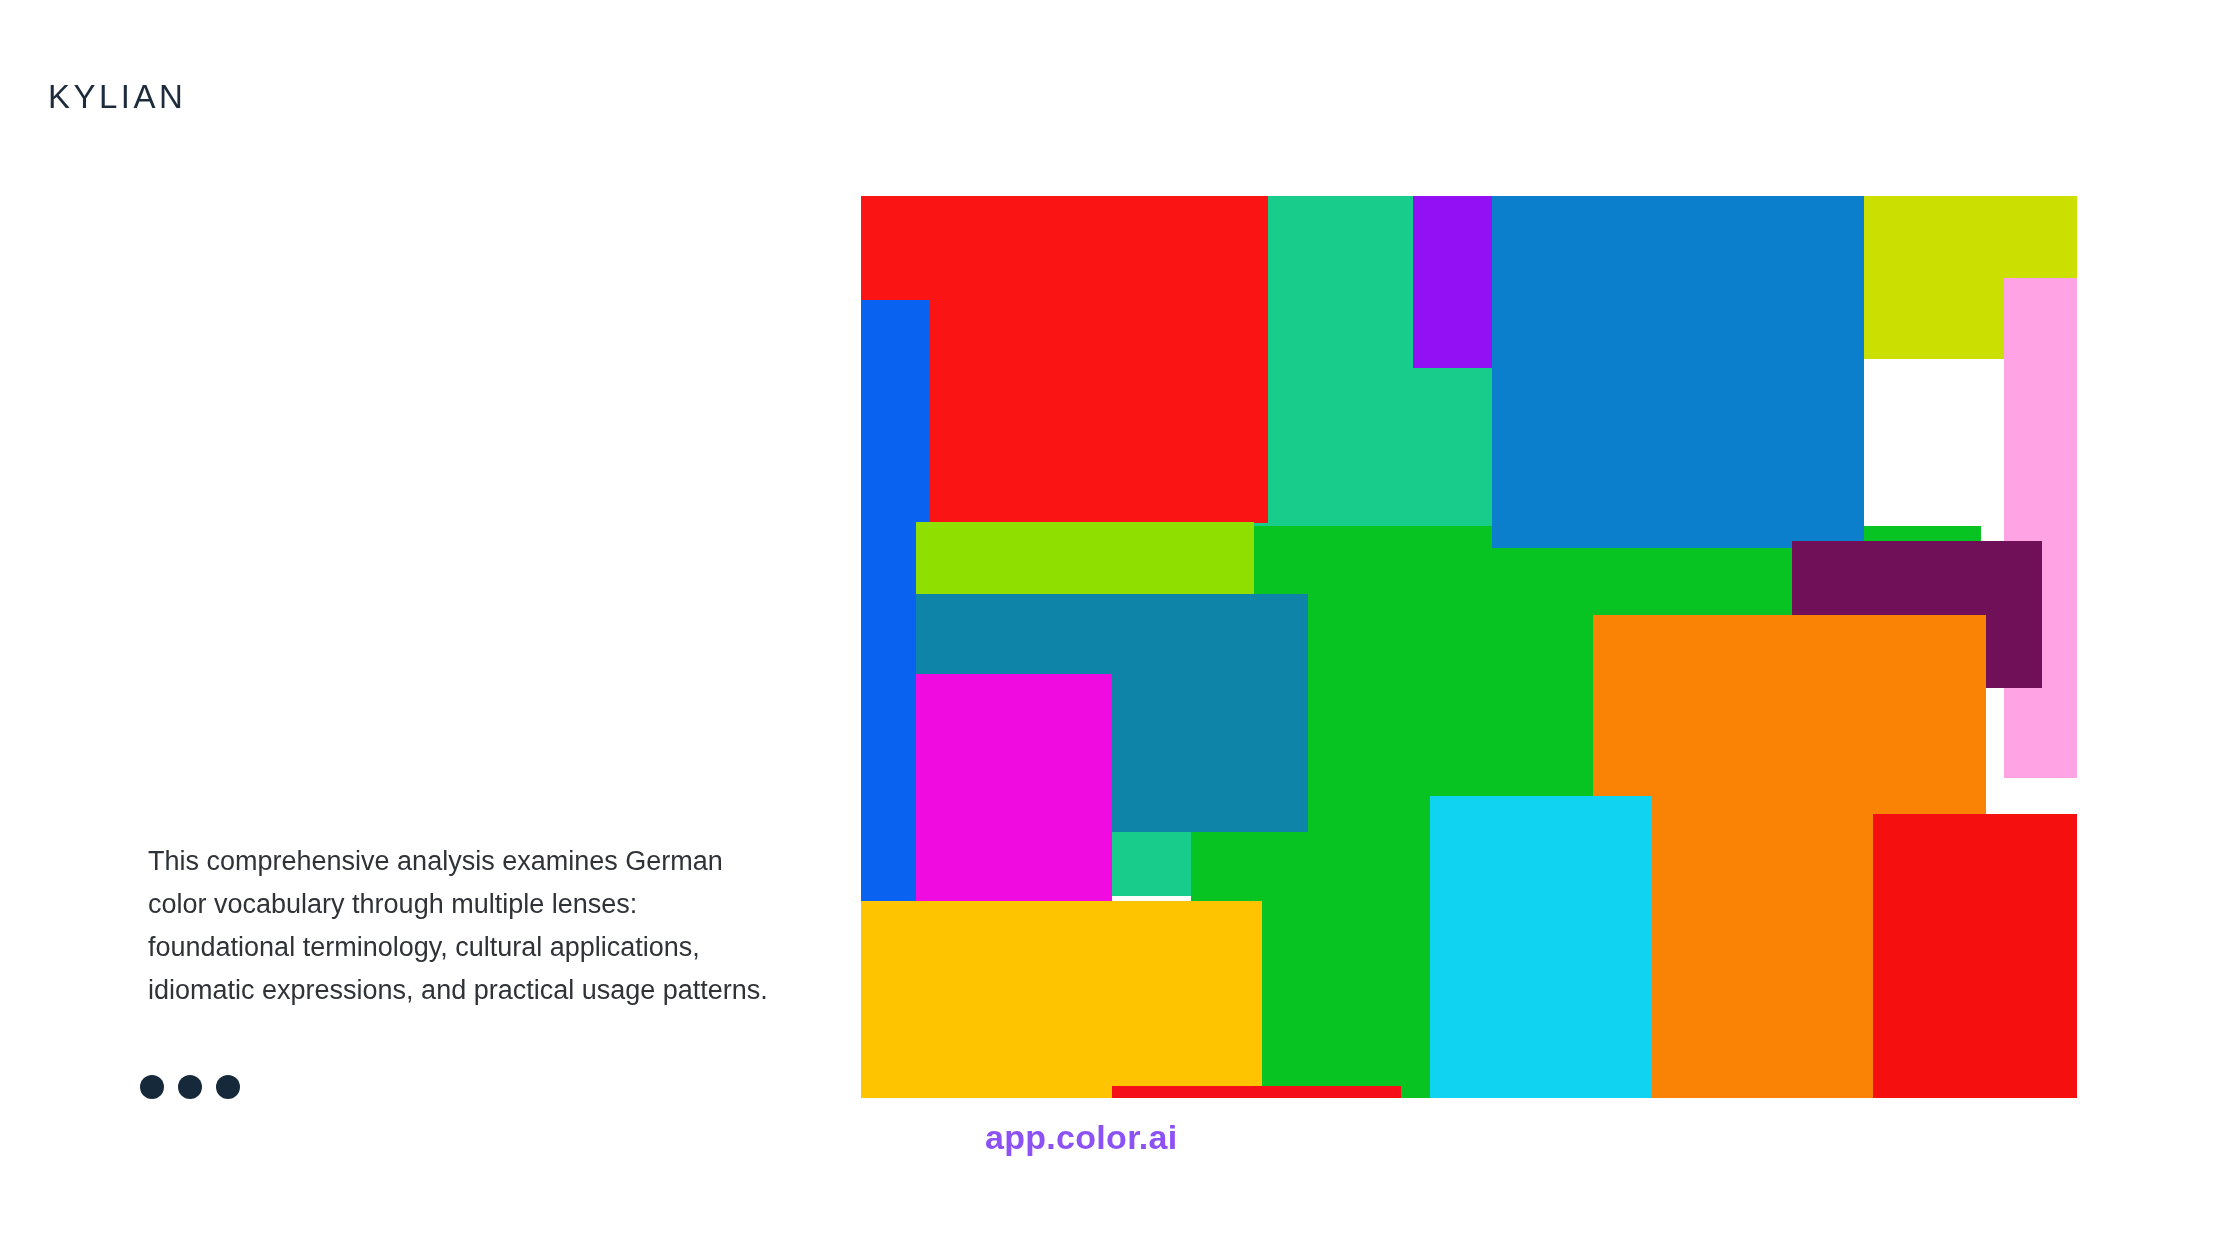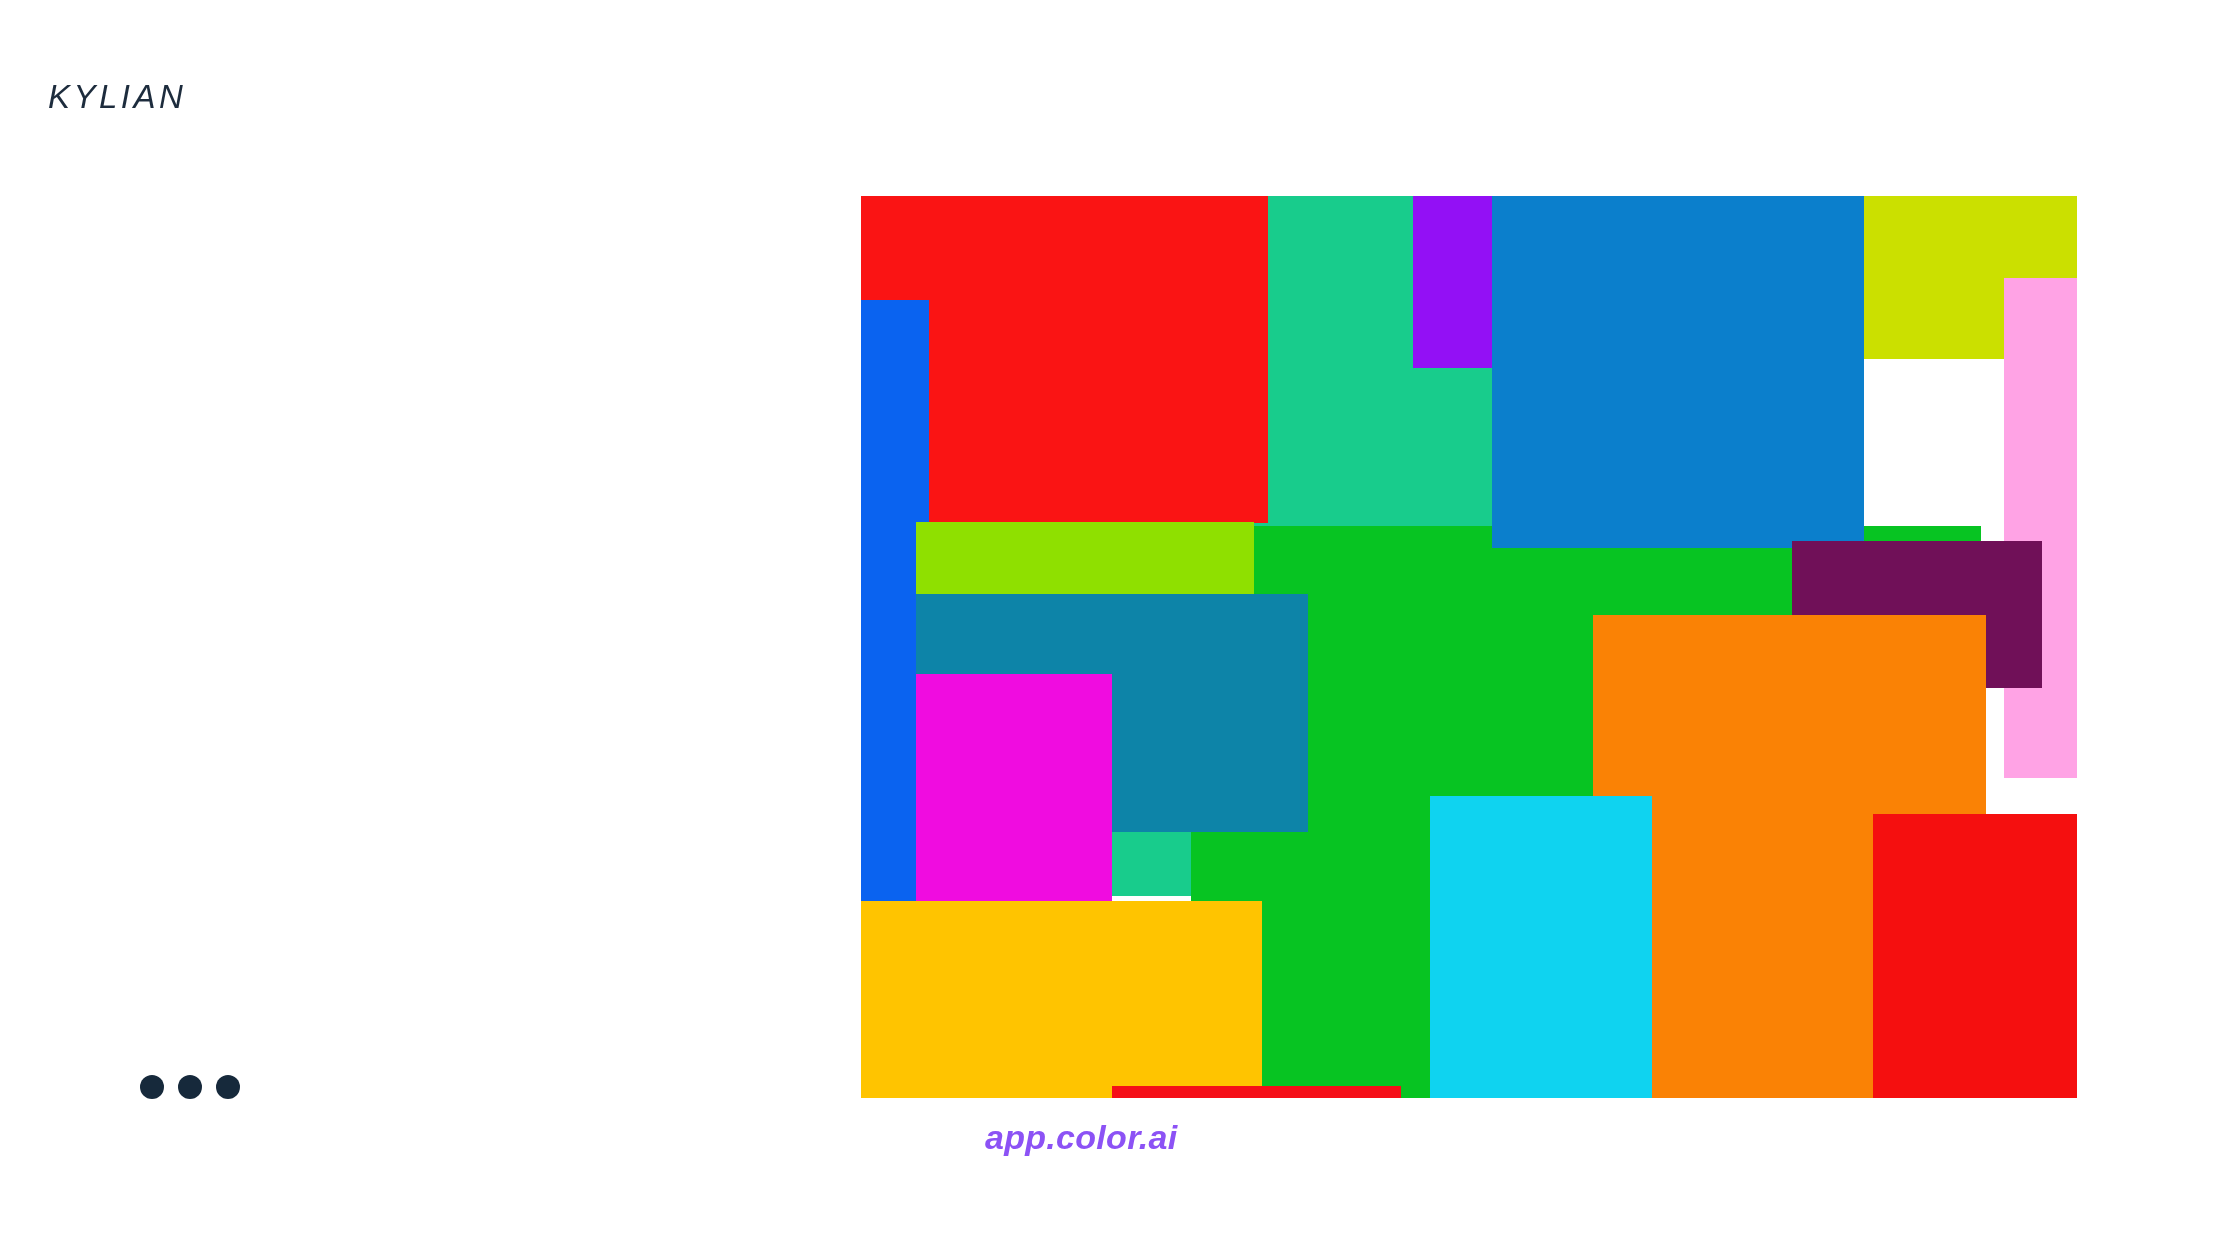--- a/index.html
+++ b/index.html
@@ -1,15 +1,15 @@
 <!DOCTYPE html>
 <html><head>
 <meta charset="utf-8">
 <style>
-  * { margin:0; padding:0; box-sizing:border-box;font-style:italic; }
+  * { margin:0; padding:0; box-sizing:border-box; }
   html, body {
     width:2240px; height:1260px;
     background:#ffffff;
     font-family:"Liberation Sans", sans-serif;
     overflow:hidden;
   }
   .slide {
     position:relative;
     width:2240px; height:1260px;
     background:#ffffff;
@@ -85,20 +85,21 @@
   }
 </style>
 </head>
 <body style="background: rgb(255, 255, 255);">
 
 <div class="slide">
 
   <div class="brand" style="color: rgb(29, 44, 61);">KYLIAN</div>
 
 
+  <p class="lede" style="color: rgb(47, 51, 56);">This comprehensive analysis examines German color vocabulary through multiple lenses: foundational terminology, cultural applications, idiomatic expressions, and practical usage patterns.</p>
 
   <div class="dots">
     <span class="dot" style="background: rgb(22, 41, 59);"></span>
     <span class="dot" style="background: rgb(22, 41, 59);"></span>
     <span class="dot" style="background: rgb(22, 41, 59);"></span>
   </div>
 
   <div class="hero" id="hero">
       <div class="r" style="left: 225px; top: 0px; width: 560px; height: 700px; background: rgb(24, 204, 140); z-index: 1;"></div>
       <div class="r" style="left: 330px; top: 330px; width: 790px; height: 680px; background: rgb(7, 196, 34); z-index: 2;"></div>

